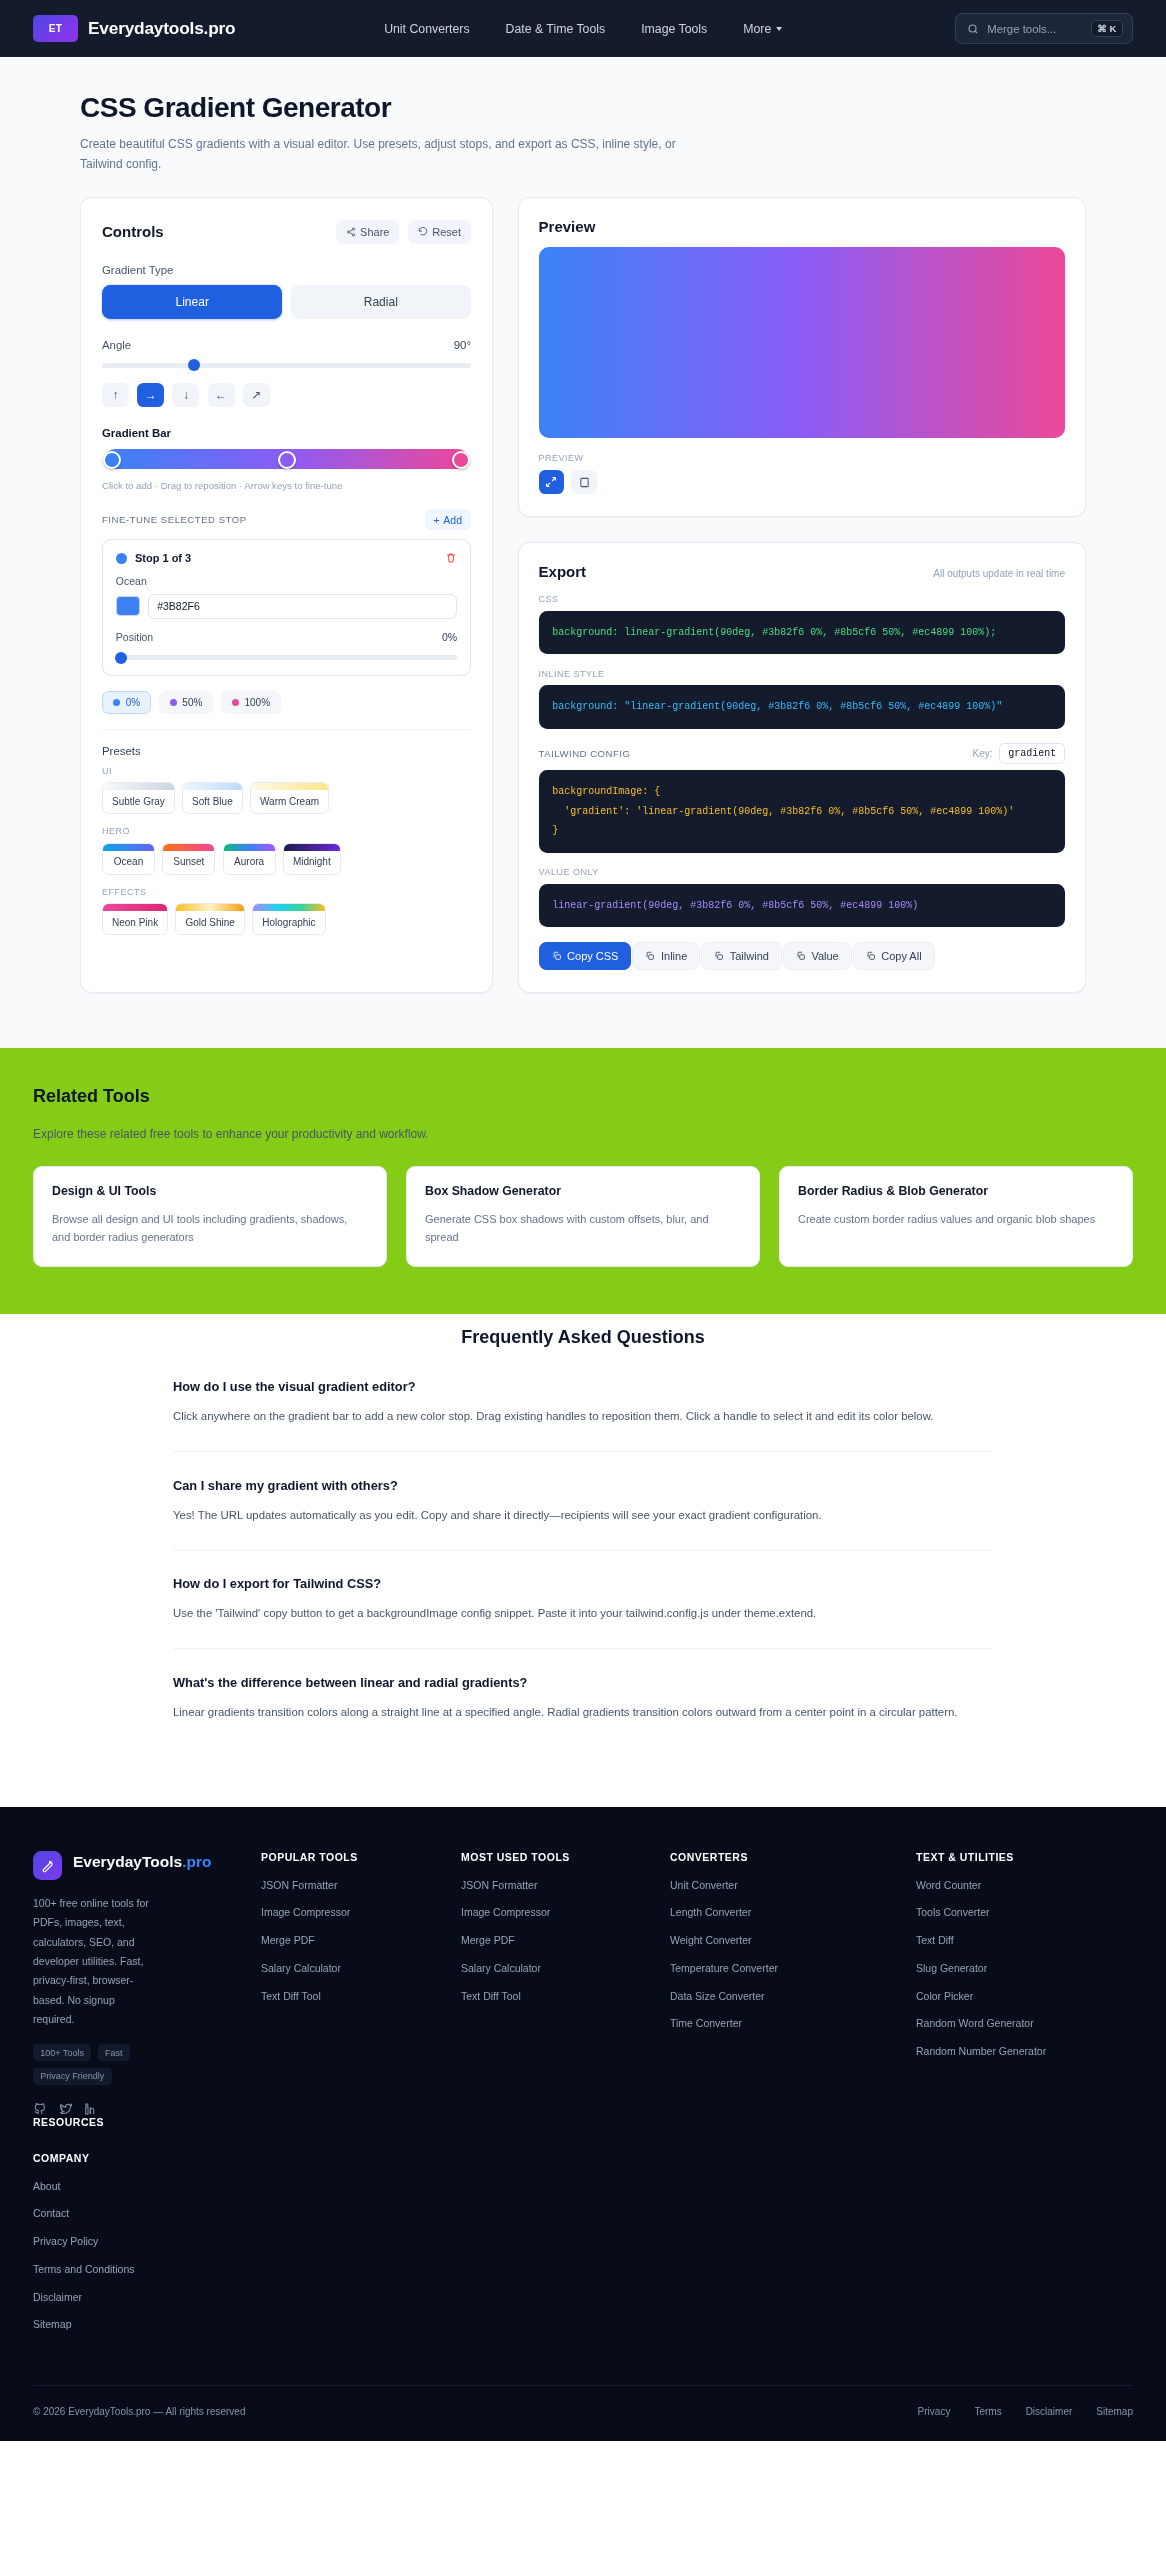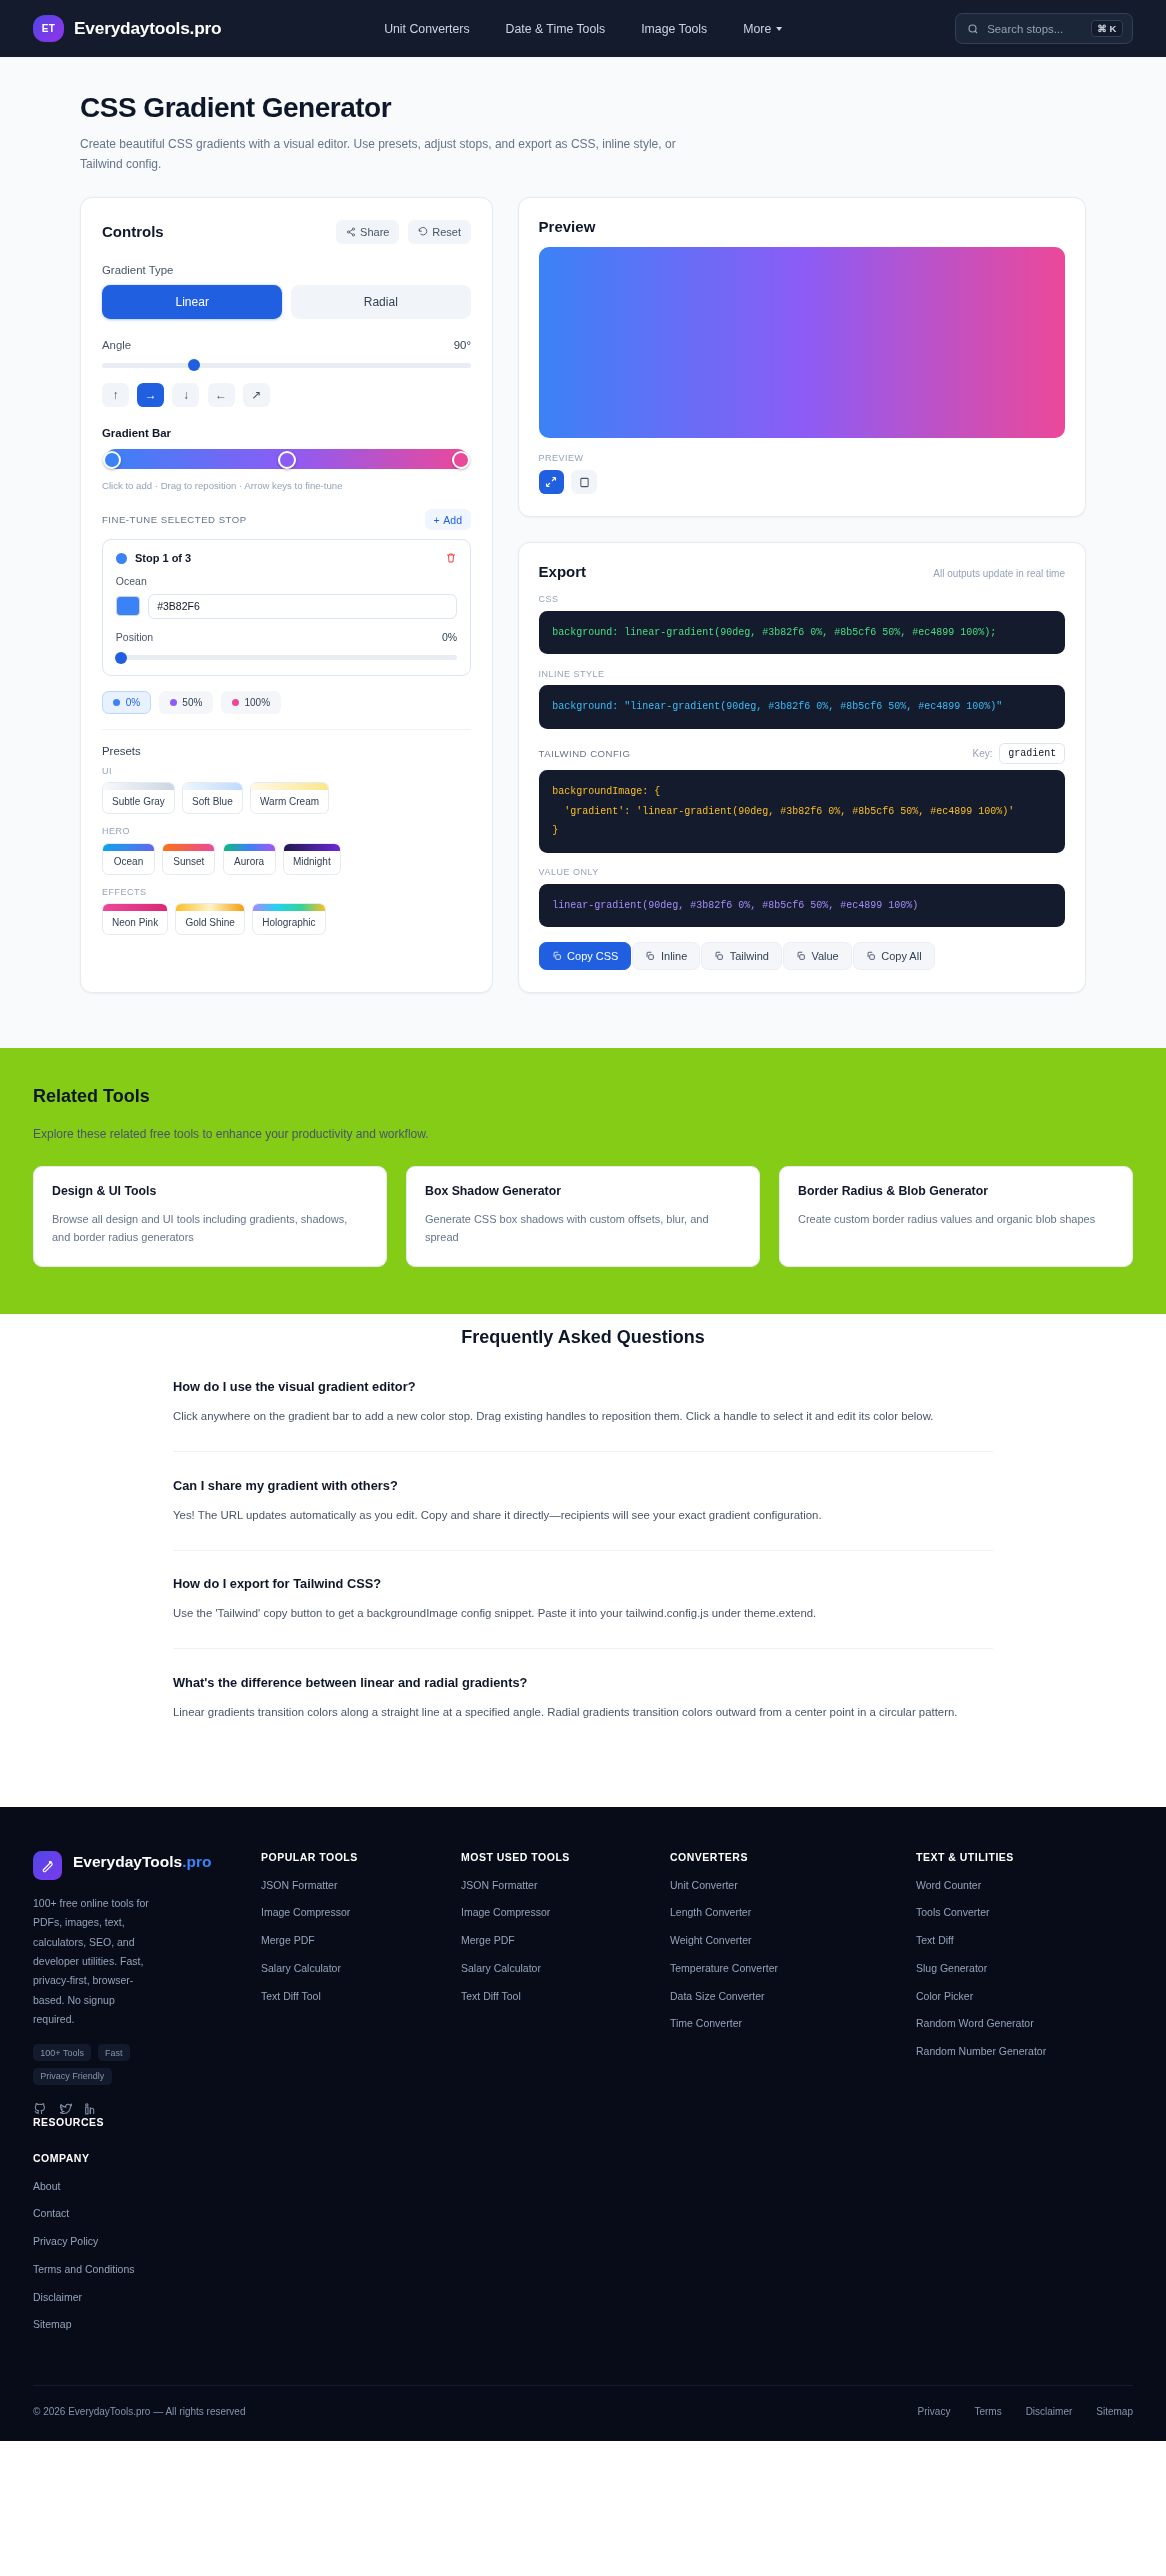--- a/index.html
+++ b/index.html
@@ -15,21 +15,21 @@
   .site-header {
     height: 57px;
     background: #141b2d;
     display: flex;
     align-items: center;
     padding: 0 33px;
     position: relative;
   }
   .brand { display: flex; align-items: center; gap: 10px; }
   .brand-logo {
-    width: 31px; height: 27px; border-radius: 12px;
+    width: 45px; height: 27px; border-radius: 5px;
     background: linear-gradient(135deg, #4f46e5 0%, #9333ea 100%);
     color: #fff; font-size: 10px; font-weight: bold;
     display: flex; align-items: center; justify-content: center;
     letter-spacing: 0.3px;
   }
   .brand-name { color: #fff; font-size: 17.3px; font-weight: bold; letter-spacing: -0.2px; }
   .main-nav {
     position: absolute; left: 50%; transform: translateX(-50%);
     display: flex; align-items: center; gap: 36px;
   }
@@ -271,21 +271,21 @@
     <a class="nav-link" href="#">
         <span>More</span>
         <i class="chev"></i>
       </a>
   </nav>
   <div class="search-box">
     <svg class="ico" width="12" height="12" viewBox="0 0 24 24" fill="none" stroke="#94a3b8" stroke-width="2.3">
         <circle cx="11" cy="11" r="7"></circle>
         <path d="M20 20l-4-4"></path>
       </svg>
-    <span class="search-text">Search stops...</span>
+    <span class="search-text">Merge tools...</span>
     <span class="kbd">⌘ K</span>
   </div>
 </header>
 
 <div class="page-wrap">
 
   <section class="hero">
     <h1 class="page-title">CSS Gradient Generator</h1>
     <p class="page-sub">Create beautiful CSS gradients with a visual editor. Use presets, adjust stops, and export as CSS, inline style, or Tailwind config.</p>
   </section>

